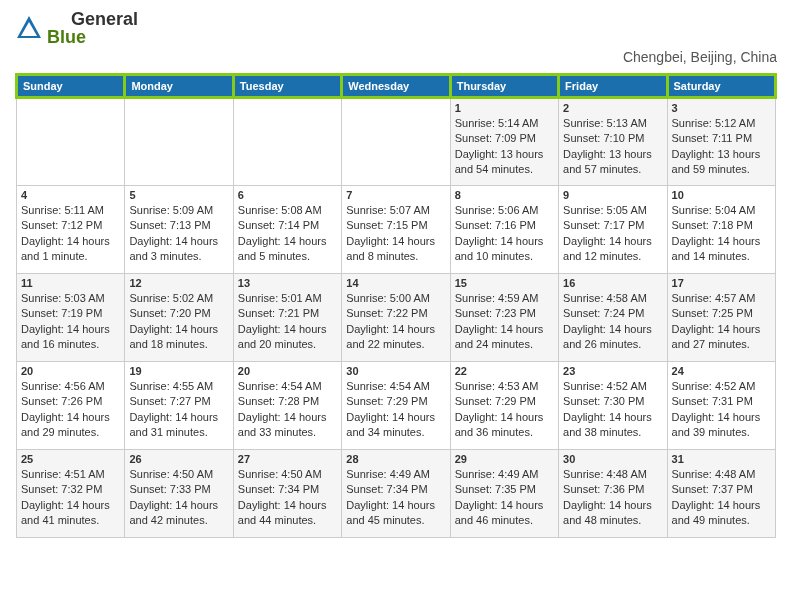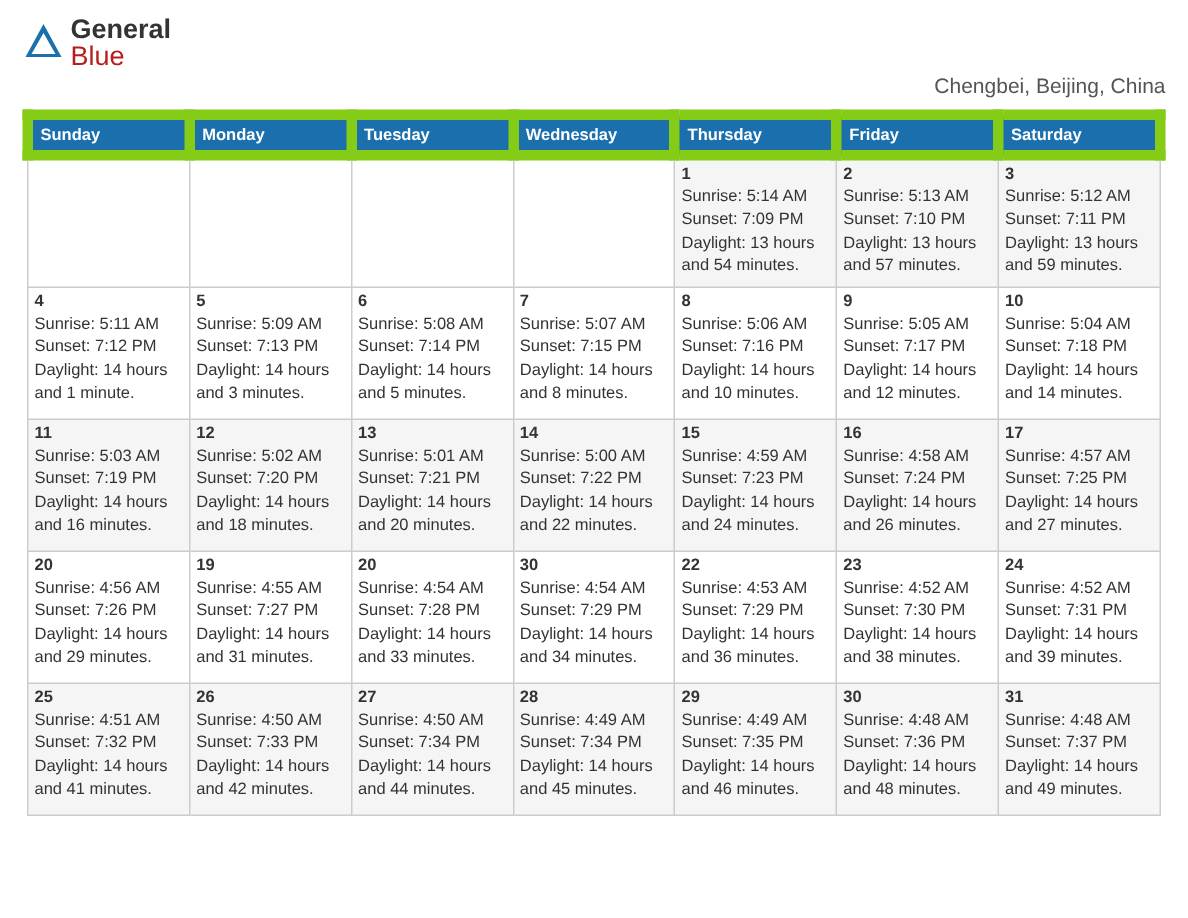--- a/index.html
+++ b/index.html
@@ -27,25 +27,26 @@
     }
     .logo-text {
       display: flex;
       flex-direction: column;
       line-height: 1;
     }
     .logo-general {
       font-size: 18px;
       font-weight: bold;
       color: #333;
+      margin-left: 24px;
     }
     .logo-blue {
       font-size: 18px;
-      font-weight: normal;
-      color: #b91c1c;
+      font-weight: bold;
+      color: #4d7c0f;
     }
     .logo-icon {
       width: 28px;
       height: 28px;
       margin-right: 4px;
     }
     .title-area {
       text-align: right;
     }
     .month-title {
@@ -64,21 +65,21 @@
       border-collapse: collapse;
       table-layout: fixed;
     }
     .calendar thead th {
       background: #1a6fac;
       color: #fff;
       font-size: 11px;
       font-weight: bold;
       padding: 4px 5px;
       text-align: left;
-      border: 7px solid #84cc16;
+      border: 3px solid #84cc16;
     }
     .calendar tbody td {
       border: 1px solid #ccc;
       vertical-align: top;
       padding: 3px 4px;
       height: 88px;
       background: #fff;
       font-size: 9.5px;
       color: #333;
     }

